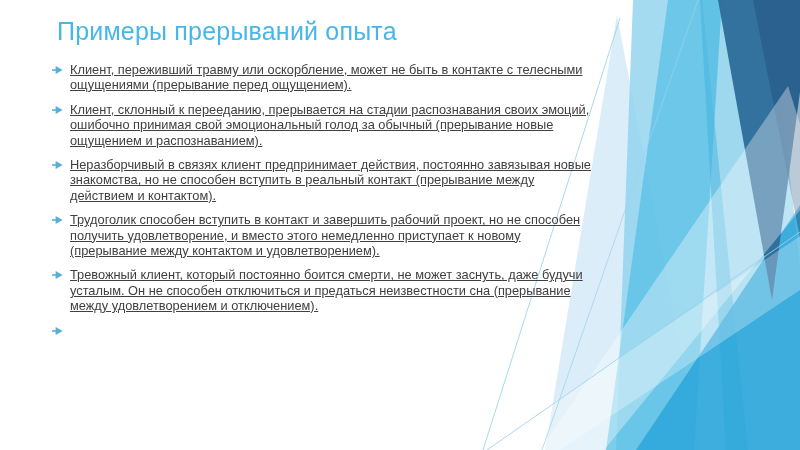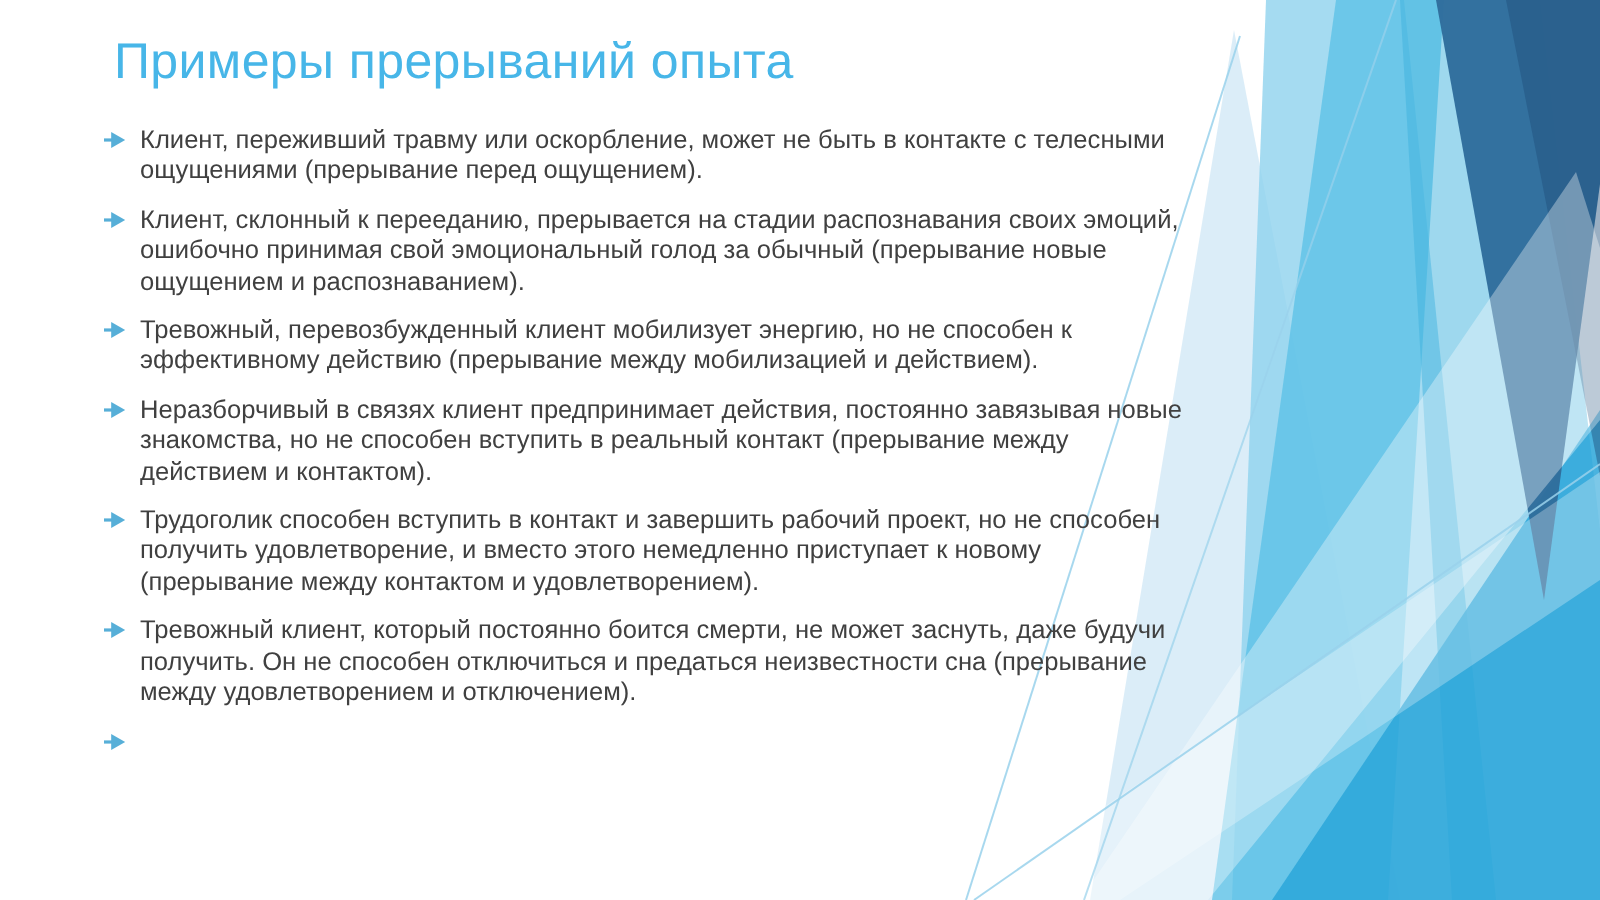--- a/index.html
+++ b/index.html
@@ -31,20 +31,21 @@
     margin:0;padding:0;
     list-style:none;
   }
   .bullets li{
     position:relative;
     padding-left:18px;
     margin:0 0 9px 0;
     font-size:12.8px;
     line-height:15.4px;
     color:#404040;
+    text-decoration:underline;
   }
   .marker{
     position:absolute;
     left:0;top:4px;
     width:11px;height:8px;
     color:#57afd8;
   }
   .marker svg{display:block;width:11px;height:8px;}
 </style>
 </head>
@@ -88,48 +89,39 @@
         </span>
       <span>Клиент, склонный к перееданию, прерывается на стадии распознавания своих эмоций, ошибочно принимая свой эмоциональный голод за обычный (прерывание новые ощущением и распознаванием).</span>
     </li>
     <li>
       <span class="marker">
           <svg viewBox="0 0 11 8">
             <path d="M0 3.2 h4.2 v1.6 H0 Z" fill="currentColor"></path>
             <path d="M3.6 0 L10.6 4 L3.6 8 Z" fill="currentColor"></path>
           </svg>
         </span>
-      <span>Тревожный, перевозбужденный клиент мобилизует энергию, но не способен к эффективному действию (прерывание между мобилизацией и действием).</span>
-    </li>
-    <li>
-      <span class="marker">
-          <svg viewBox="0 0 11 8">
-            <path d="M0 3.2 h4.2 v1.6 H0 Z" fill="currentColor"></path>
-            <path d="M3.6 0 L10.6 4 L3.6 8 Z" fill="currentColor"></path>
-          </svg>
-        </span>
       <span>Неразборчивый в связях клиент предпринимает действия, постоянно завязывая новые знакомства, но не способен вступить в реальный контакт (прерывание между действием и контактом).</span>
     </li>
     <li>
       <span class="marker">
           <svg viewBox="0 0 11 8">
             <path d="M0 3.2 h4.2 v1.6 H0 Z" fill="currentColor"></path>
             <path d="M3.6 0 L10.6 4 L3.6 8 Z" fill="currentColor"></path>
           </svg>
         </span>
       <span>Трудоголик способен вступить в контакт и завершить рабочий проект, но не способен получить удовлетворение, и вместо этого немедленно приступает к новому (прерывание между контактом и удовлетворением).</span>
     </li>
     <li>
       <span class="marker">
           <svg viewBox="0 0 11 8">
             <path d="M0 3.2 h4.2 v1.6 H0 Z" fill="currentColor"></path>
             <path d="M3.6 0 L10.6 4 L3.6 8 Z" fill="currentColor"></path>
           </svg>
         </span>
-      <span>Тревожный клиент, который постоянно боится смерти, не может заснуть, даже будучи получить. Он не способен отключиться и предаться неизвестности сна (прерывание между удовлетворением и отключением).</span>
+      <span>Тревожный клиент, который постоянно боится смерти, не может заснуть, даже будучи усталым. Он не способен отключиться и предаться неизвестности сна (прерывание между удовлетворением и отключением).</span>
     </li>
     <li>
       <span class="marker">
           <svg viewBox="0 0 11 8">
             <path d="M0 3.2 h4.2 v1.6 H0 Z" fill="currentColor"></path>
             <path d="M3.6 0 L10.6 4 L3.6 8 Z" fill="currentColor"></path>
           </svg>
         </span>
     </li>
   </ul>

